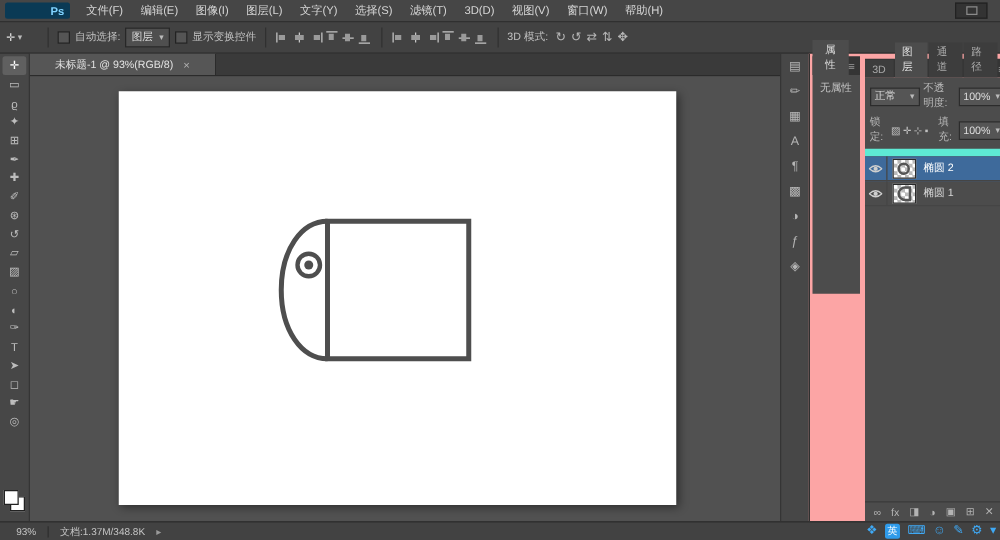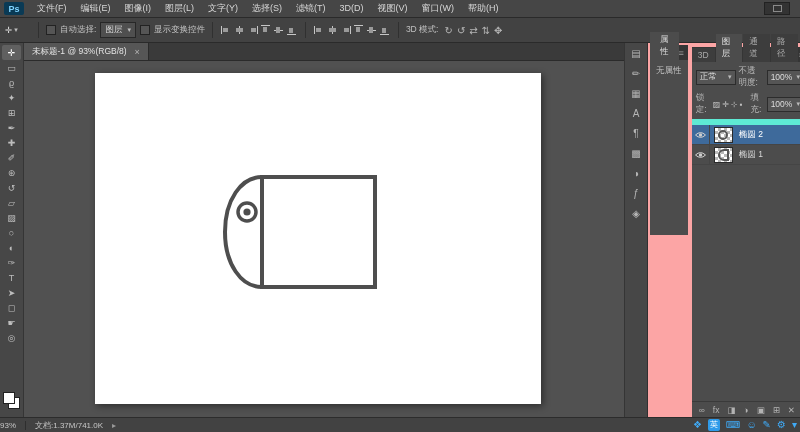--- a/index.html
+++ b/index.html
@@ -7,21 +7,21 @@
     width:800px;height:432px;overflow:hidden;position:relative;
     background:#474747;color:#c9c9c9;
     font-family:"Liberation Sans","DejaVu Sans",sans-serif;
     font-size:9px;-webkit-user-select:none;user-select:none;
   }
   .app{width:800px;height:432px;display:flex;flex-direction:column;}
 
   
   .menu-bar{height:17px;background:#464646;border-bottom:1px solid #2a2a2a;display:flex;align-items:center;flex:0 0 auto;}
   .ps-logo{width:20px;height:13px;margin:0 6px 0 4px;background:#0a3a55;color:#7fd3ff;font-weight:bold;
-    display:flex;align-items:center;justify-content:center;border-radius:2px;font-size:9px;}
+    display:flex;align-items:center;justify-content:center;border-radius:2px;font-size:9px;padding-left:32px;}
   .menu-item{padding:12px 7px;line-height:17px;color:#d6d6d6;cursor:default;}
   .win-ctl{margin-left:auto;margin-right:10px;width:24px;height:11px;background:#333;border:1px solid #222;
     display:flex;align-items:center;justify-content:center;}
   .win-ctl i{display:block;width:7px;height:5px;border:1px solid #8a8a8a;}
 
   
   .options-bar{height:24px;background:#424242;border-bottom:1px solid #2a2a2a;display:flex;align-items:center;
     gap:4px;padding:0 5px;font-size:8.5px;flex:0 0 auto;color:#c0c0c0;}
   .opt-tool{width:26px;display:flex;align-items:center;gap:2px;color:#ddd;}
   .sep{width:1px;height:16px;background:#303030;margin:0 3px;flex:0 0 auto;}
@@ -45,21 +45,21 @@
   .toolbar{width:23px;background:#474747;border-right:1px solid #353535;display:flex;flex-direction:column;
     align-items:center;padding-top:2px;flex:0 0 auto;}
   .tool{width:19px;height:15px;display:flex;align-items:center;justify-content:center;color:#bdbdbd;font-size:9px;}
   .tool.active{background:#606060;border-radius:2px;color:#fff;}
   .swatches{position:relative;width:17px;height:17px;margin-top:auto;margin-bottom:8px;}
   .sw{position:absolute;width:10px;height:10px;background:#fff;border:1px solid #222;}
   .sw-front{left:0;top:0;z-index:2;} .sw-back{right:0;bottom:0;}
 
   .canvas-col{flex:1;display:flex;flex-direction:column;min-width:0;background:#3f3f3f;}
   .doc-tabbar{height:17px;background:#3a3a3a;border-bottom:1px solid #2b2b2b;display:flex;flex:0 0 auto;}
-  .doc-tab{background:#565656;color:#e3e3e3;padding:0 8px;display:flex;align-items:center;gap:8px;font-size:8.5px;
+  .doc-tab{background:#565656;color:#e3e3e3;padding:0 20px;display:flex;align-items:center;gap:8px;font-size:8.5px;
     border-right:1px solid #2b2b2b;}
   .doc-close{color:#b5b5b5;font-size:9px;}
   .canvas-surround{flex:1;position:relative;background:#515151;overflow:hidden;}
   .document{position:absolute;left:71px;top:12px;width:446px;height:331px;background:#ffffff;
     box-shadow:2px 2px 7px rgba(0,0,0,0.45);}
 
   .right-strip{width:22px;background:#474747;border-left:1px solid #353535;display:flex;flex-direction:column;
     align-items:center;padding-top:6px;gap:10px;flex:0 0 auto;}
   .strip-icon{color:#b5b5b5;font-size:10px;line-height:10px;}
 
@@ -105,21 +105,21 @@
   .layer-name.italic{font-style:italic;}
   .mini-lock{margin-left:auto;margin-right:5px;width:7px;height:5px;background:#c9c9c9;position:relative;flex:0 0 auto;}
   .mini-lock::before{content:"";position:absolute;left:1px;top:-4px;width:3px;height:3px;
     border:1px solid #c9c9c9;border-bottom:none;border-radius:3px 3px 0 0;}
 
   .layers-footer{height:15px;border-top:1px solid #3a3a3a;display:flex;align-items:center;gap:8px;
     padding:0 7px;color:#b3b3b3;font-size:8.5px;flex:0 0 auto;}
 
   
   .status-bar{height:14px;background:#424242;border-top:1px solid #2c2c2c;display:flex;align-items:center;
-    font-size:8px;color:#c6c6c6;gap:9px;flex:0 0 auto;position:relative;}
+    font-size:8px;color:#c6c6c6;padding-left:13px;gap:9px;flex:0 0 auto;position:relative;}
   .sdiv{width:1px;height:9px;background:#2e2e2e;}
   .status-arrow{color:#9a9a9a;}
 
   
   .ime-bar{position:absolute;right:3px;bottom:1px;height:13px;display:flex;align-items:center;gap:6px;z-index:5;}
   .ime-ico{color:#3fa9f5;font-size:10px;line-height:12px;}
   .ime-ico.boxed{background:#2f9bea;color:#fff;width:12px;height:12px;border-radius:2px;
     display:flex;align-items:center;justify-content:center;font-size:8px;}
 </style>
 </head>
@@ -335,21 +335,21 @@
             </div>
         </div>
       </div>
 
     </div>
   </div>
 
   <div class="status-bar">
     <span>93%</span>
     <span class="sdiv"></span>
-    <span>文档:1.37M/741.0K</span>
+    <span>文档:1.37M/348.8K</span>
     <span class="status-arrow">▸</span>
   </div>
 
   <div class="ime-bar">
       <span class="ime-ico">❖</span>
       <span class="ime-ico boxed">英</span>
       <span class="ime-ico">⌨</span>
       <span class="ime-ico">☺</span>
       <span class="ime-ico">✎</span>
       <span class="ime-ico">⚙</span>

